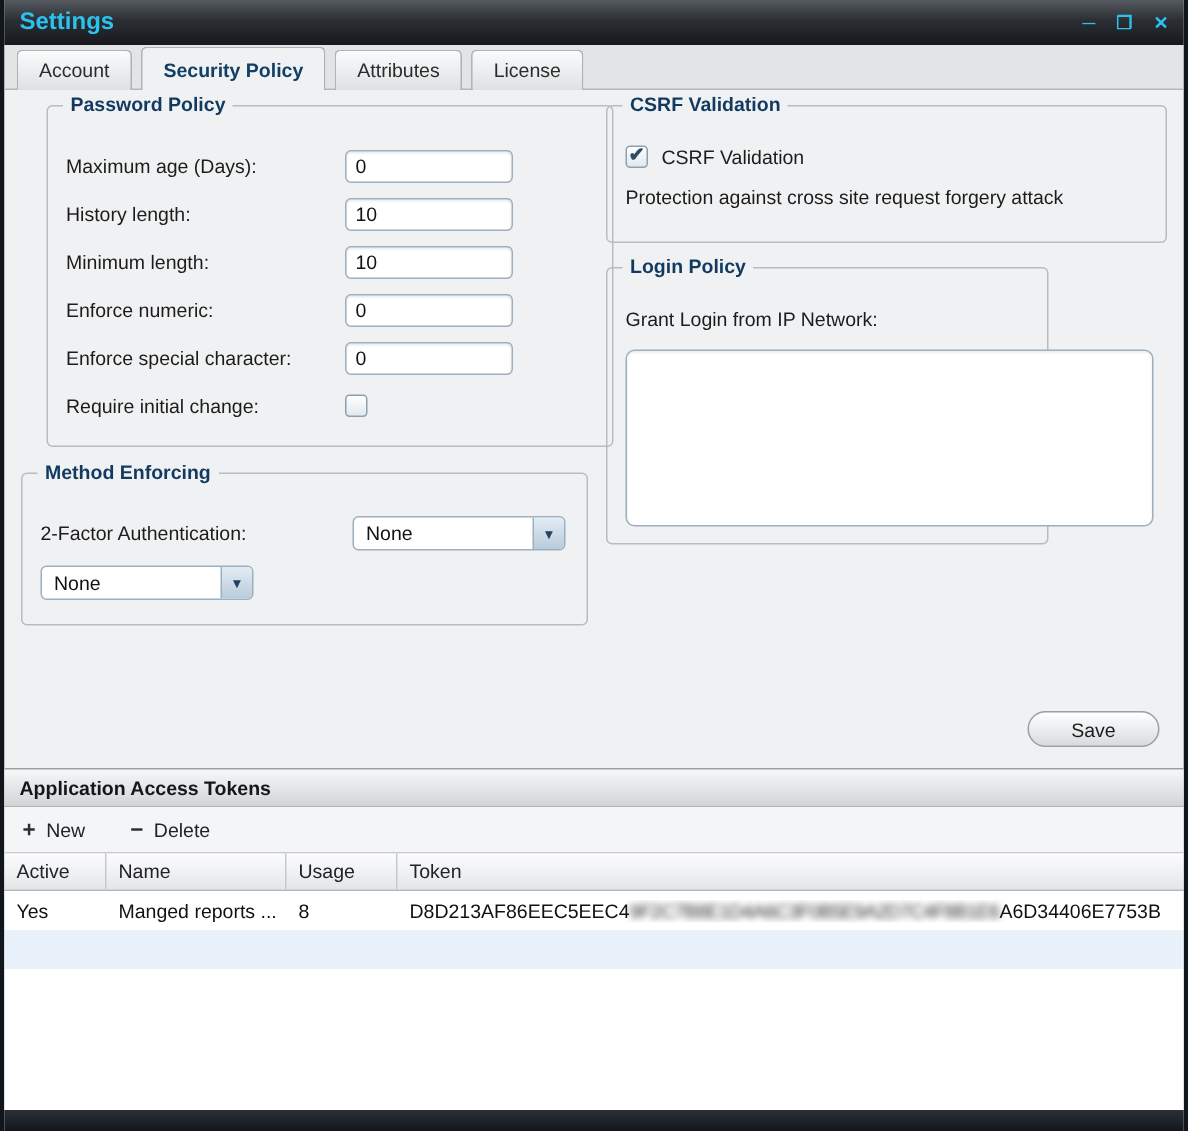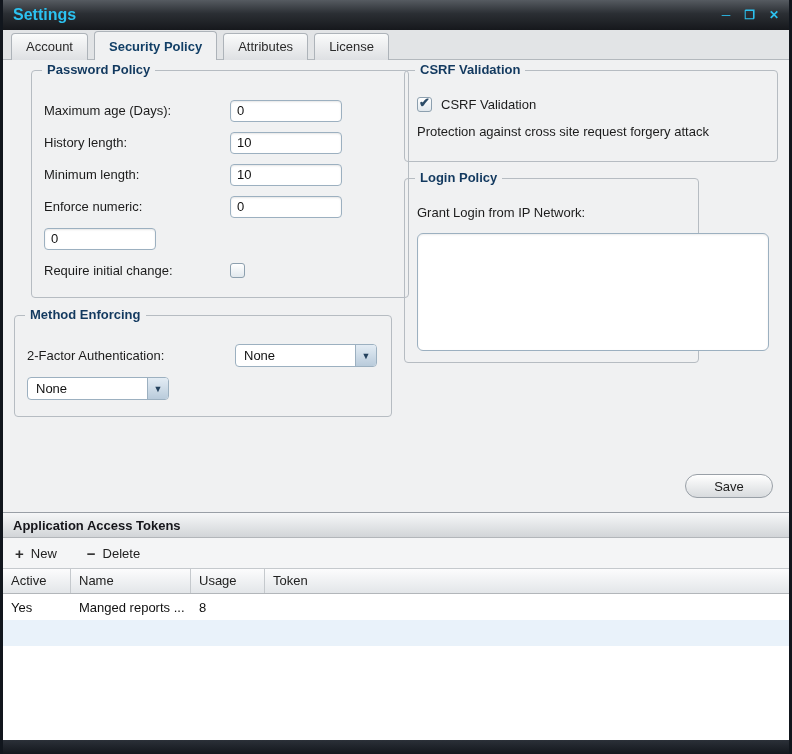--- a/index.html
+++ b/index.html
@@ -200,20 +200,21 @@
         </div>
         <div class="frow">
           <span class="flabel pp-label">Minimum length:</span>
           <input class="text" type="text" value="10" style="">
         </div>
         <div class="frow">
           <span class="flabel pp-label">Enforce numeric:</span>
           <input class="text" type="text" value="0" style="">
         </div>
         <div class="frow">
+          <span class="flabel pp-label">Enforce special character:</span>
           <input class="text" type="text" value="0" style="">
         </div>
         <div class="frow">
           <span class="flabel pp-label">Require initial change:</span>
           <span class="checkbox"></span>
         </div>
       </div>
     </div>
 
     <div class="group" style="left:11px; top:255px; width:378px; height:102px;">
@@ -275,20 +276,22 @@
       <div class="gh-cell col-active">Active</div>
       <div class="gh-cell col-name">Name</div>
       <div class="gh-cell col-usage">Usage</div>
       <div class="gh-cell col-token" style="border-right:none;">Token</div>
     </div>
 
     <div class="grid-row">
       <div class="gr-cell col-active">Yes</div>
       <div class="gr-cell col-name">Manged reports ...</div>
       <div class="gr-cell col-usage">8</div>
+      <div class="gr-cell col-token"><span>D8D213AF86EEC5EEC4</span><span class="blur">9F2C7B8E1D4A6C3F0B5E9A2D7C4F8B1E6</span><span>A6D34406E7753B</span>
+      </div>
     </div>
 
     <div class="row-alt"></div>
     <div class="grid-filler"></div>
   </div>
 
   <div class="bottom-bar"></div>
 </div>
 
 </body></html>

